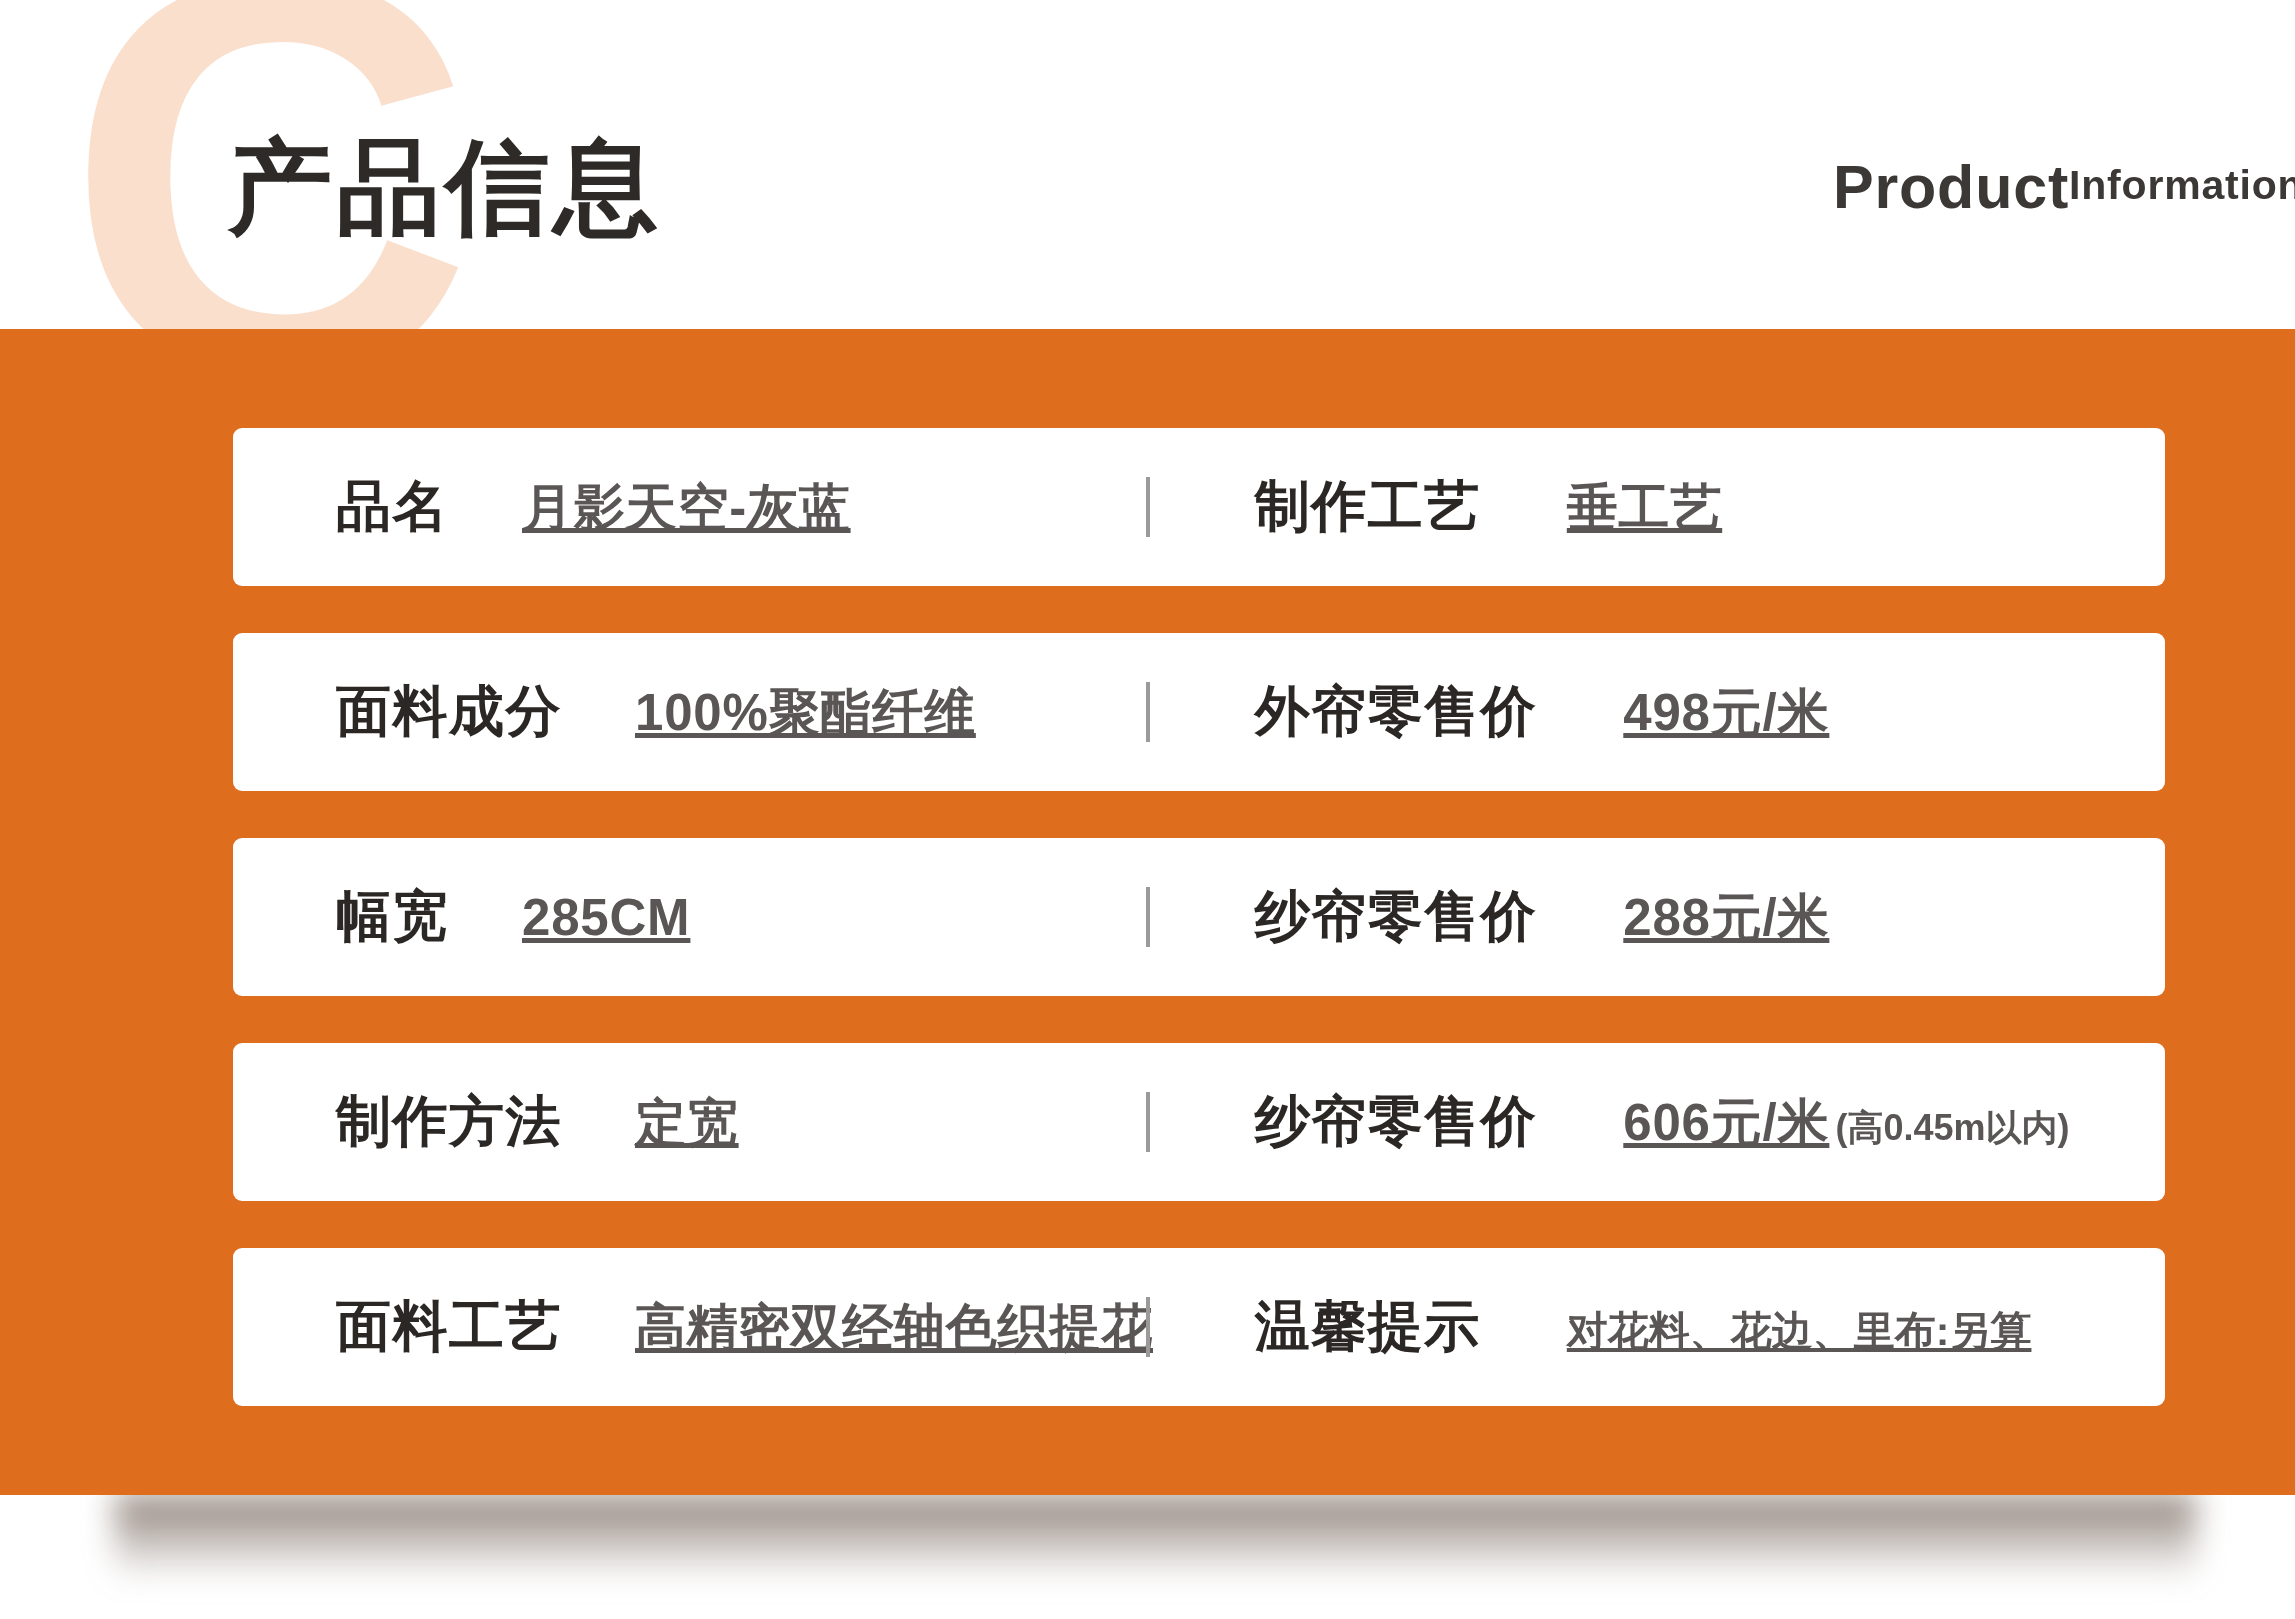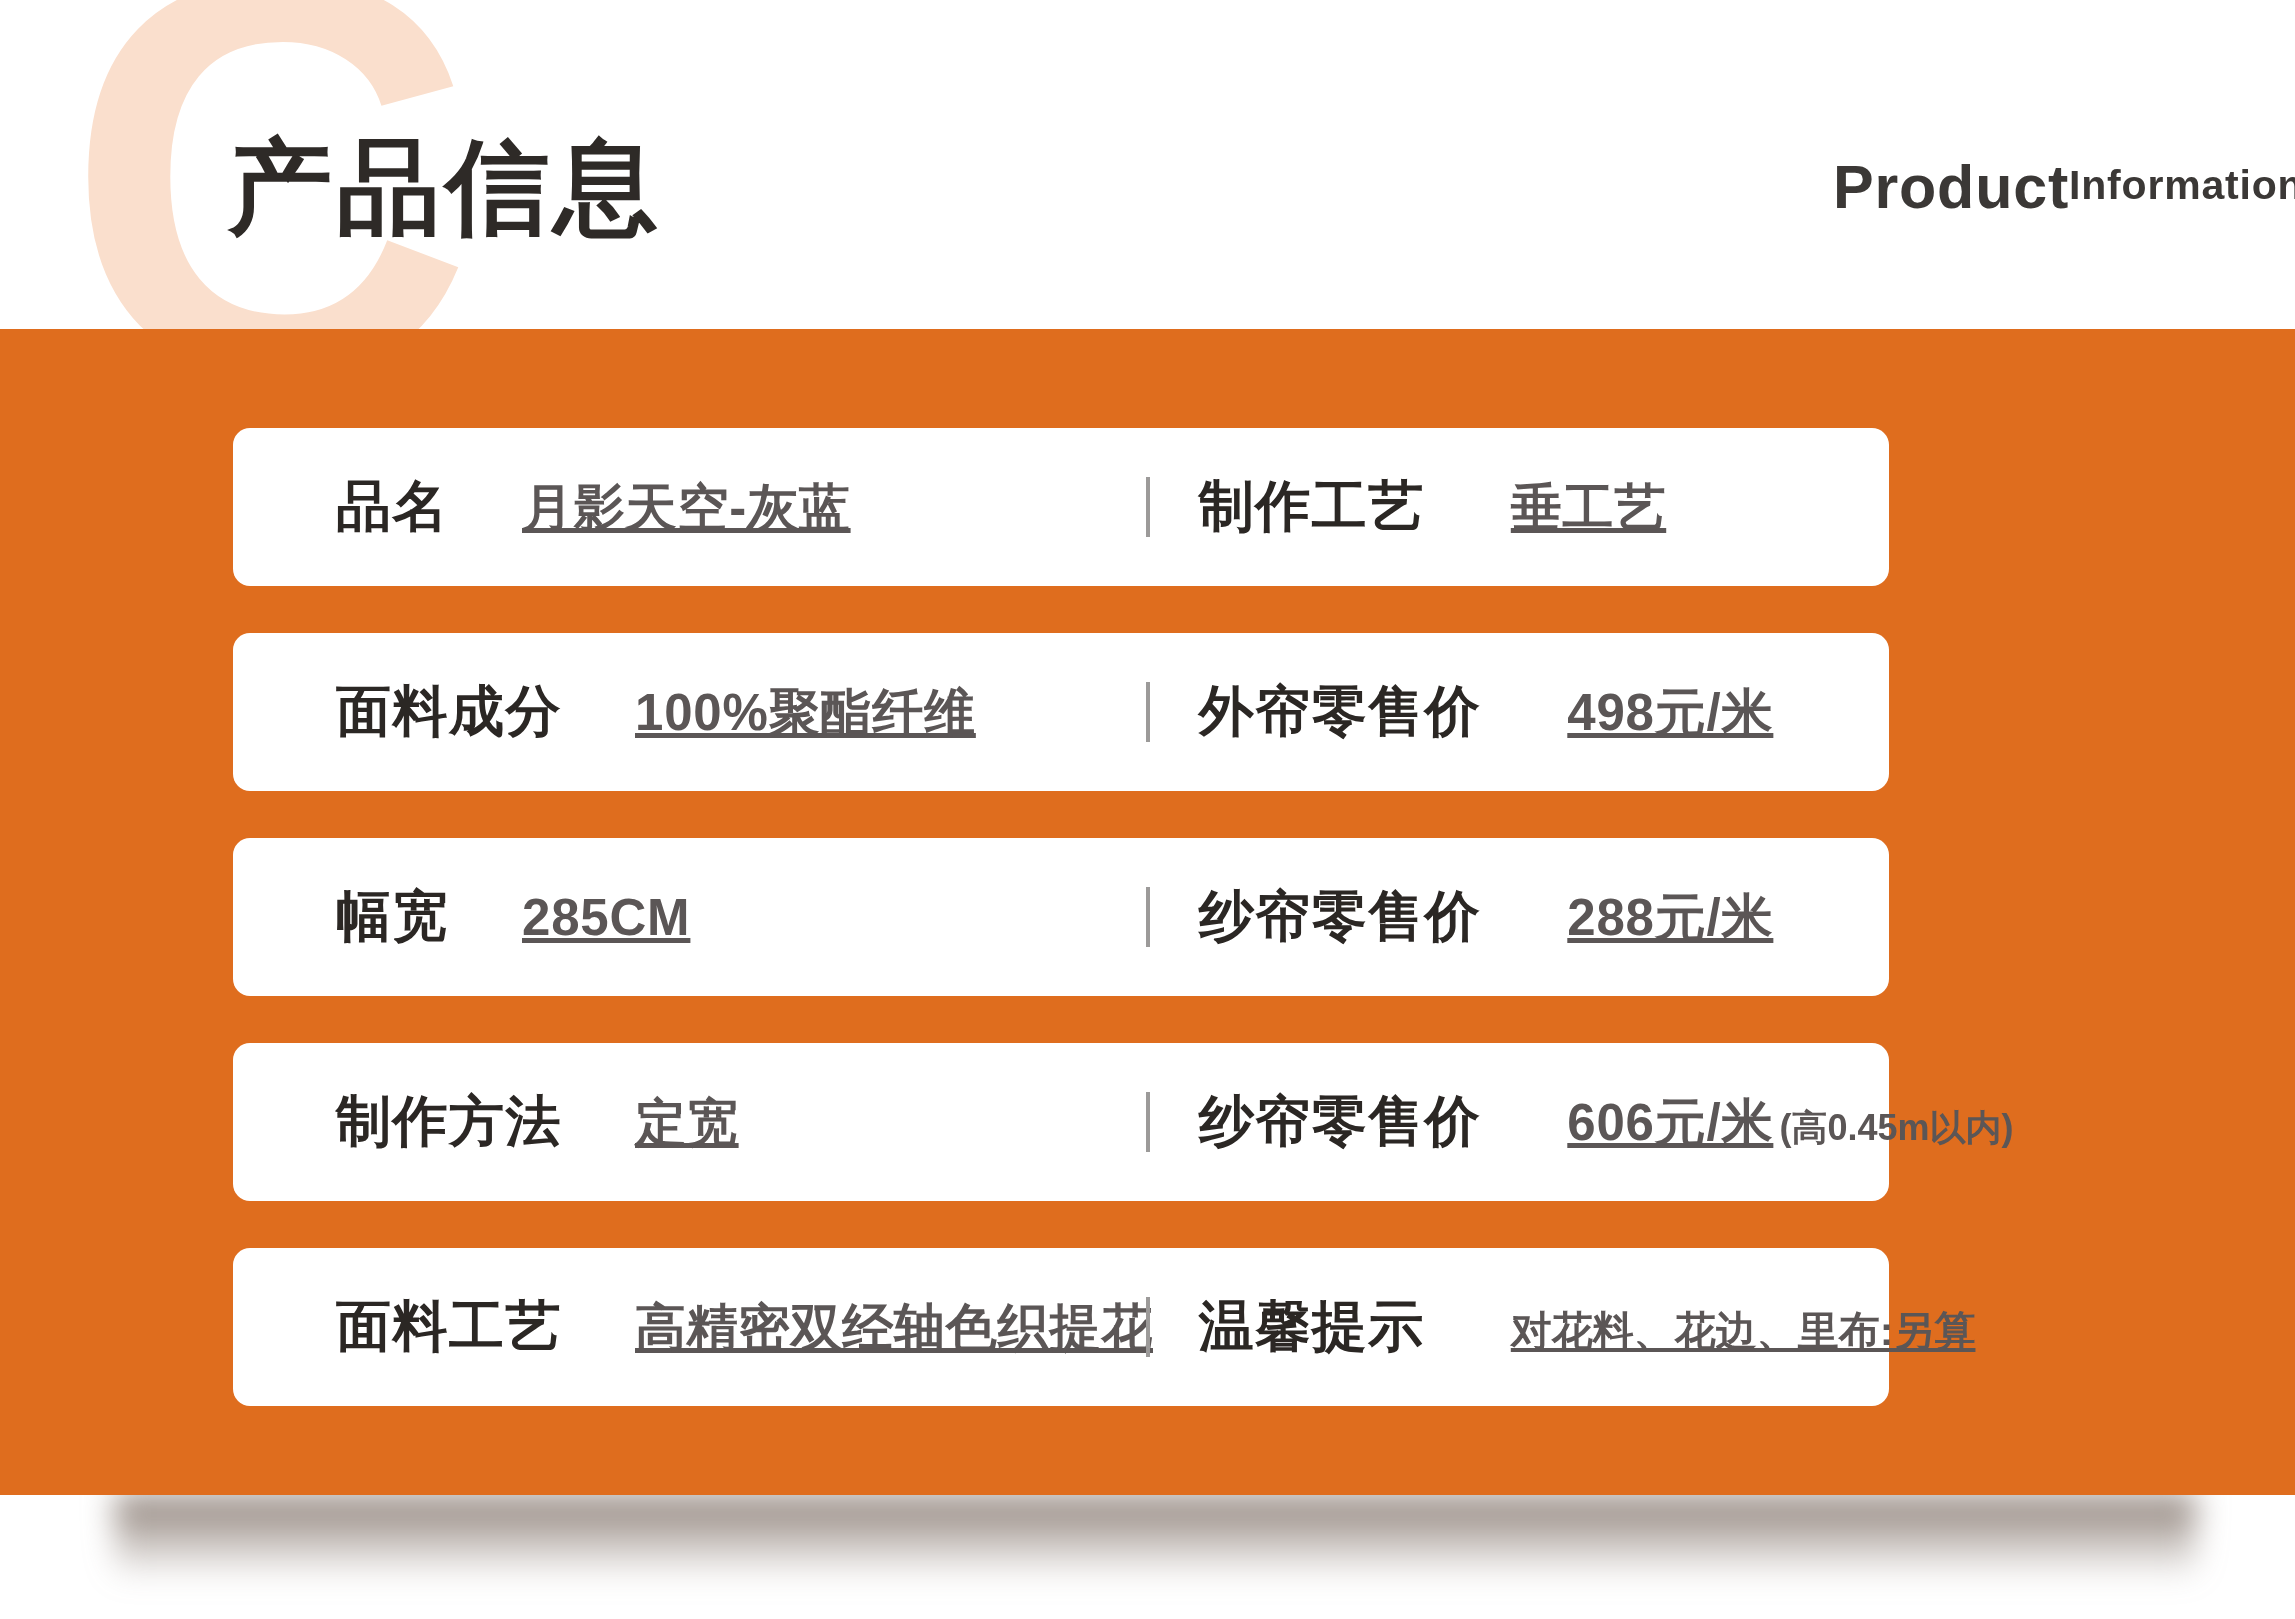--- a/index.html
+++ b/index.html
@@ -60,33 +60,33 @@
     top: 329px;
     width: 2295px;
     height: 1166px;
     background: #df6d1e;
     z-index: 3;
     box-sizing: border-box;
     padding-top: 99px;
   }
 
   .card {
-    width: 1656px;
+    width: 1932px;
     height: 158px;
     margin: 0 0 47px 233px;
     background: #ffffff;
-    border-radius: 17px;
+    border-radius: 9px;
     display: flex;
     align-items: center;
     box-sizing: border-box;
   }
 
   .cell { display: flex; align-items: baseline; white-space: nowrap; }
   .cell-left  { width: 913px; box-sizing: border-box; padding-left: 103px; flex: none; }
-  .cell-right { flex: 1; box-sizing: border-box; padding-left: 49px; }
+  .cell-right { flex: 1; box-sizing: border-box; padding-left: 105px; }
 
   .divider { flex: none; width: 3.8px; height: 60px; background: #9c9a99; align-self: center; }
 
   .label { font-size: 55px; font-weight: bold; color: #2b2724; letter-spacing: 1.5px; }
   .value { font-size: 51px; font-weight: bold; color: #5b5656; letter-spacing: 0.8px; margin-left: 73px; text-decoration: underline; }
   .cell-right .value { margin-left: 86px; }
   .value.small { font-size: 41px; letter-spacing: 0; }
   .note { font-size: 36px; font-weight: bold; color: #5b5656; margin-left: 6.1px; letter-spacing: 0; }
   .note:empty { display: none; }
 

